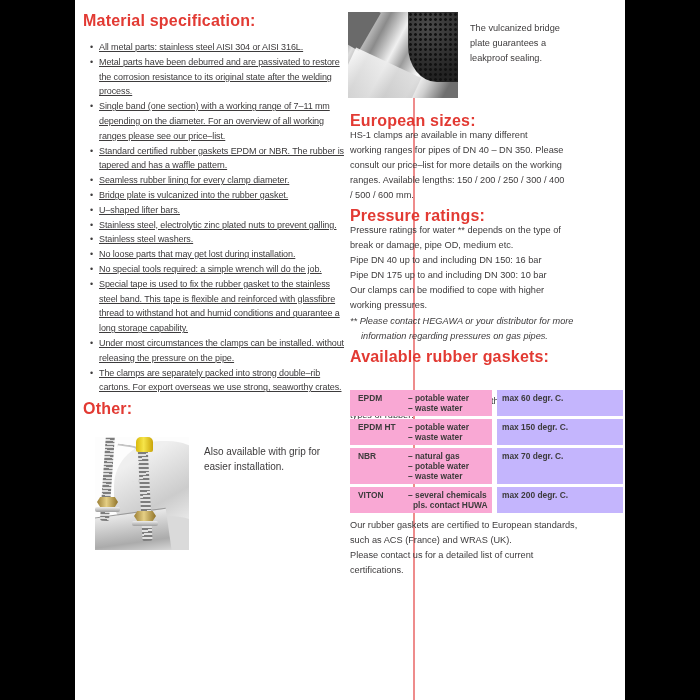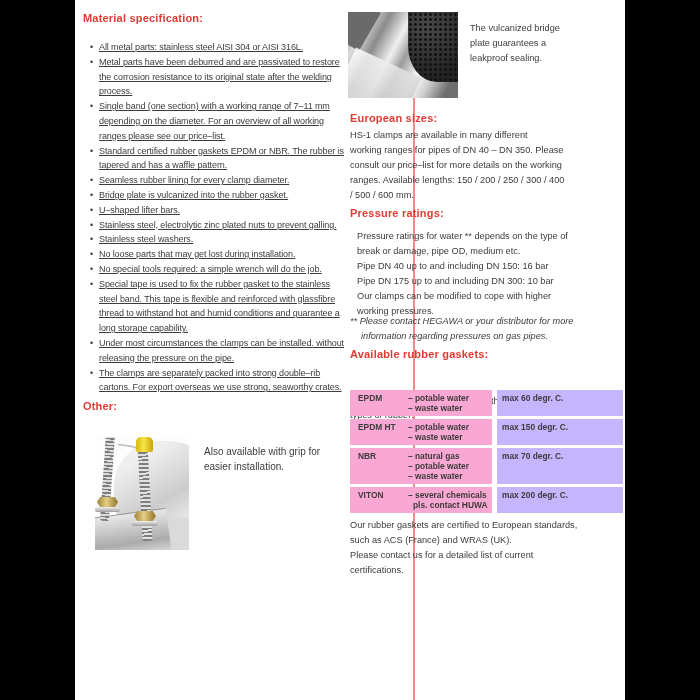--- a/index.html
+++ b/index.html
@@ -5,21 +5,21 @@
   html,body{margin:0;padding:0;}
   body{
     width:700px;height:700px;position:relative;overflow:hidden;
     background:#000;
     font-family:"Liberation Sans","DejaVu Sans",sans-serif;
     color:#3d3b3c;
   }
   .page{position:absolute;left:75px;top:0;width:550px;height:700px;background:#ffffff;}
   .divider{position:absolute;left:338px;top:14px;width:2px;height:686px;background:#ee8c8c;}
 
-  .red-heading{position:absolute;color:#e23a33;font-size:11px;font-weight:bold;letter-spacing:.2px;}
+  .red-heading{position:absolute;color:#e23a33;font-size:16px;font-weight:bold;letter-spacing:.2px;}
 
   
   .bullets{position:absolute;left:83px;top:33px;width:256px;margin:7px;padding:0;list-style:none;
     font-size:9px;line-height:14.8px;letter-spacing:-0.1px;text-decoration:underline;}
   .bullets li{position:relative;padding-left:9px;}
   .bullets li::before{content:"\2022";position:absolute;left:0;top:0;}
 
   .grip-image{position:absolute;left:95px;top:437px;width:94px;height:113px;background:#fdfdfd;overflow:hidden;}
   .gi-pipe{position:absolute;right:-30px;top:4px;width:105px;height:100px;
     background:linear-gradient(150deg,#efefef 20%,#cccccc 55%,#f5f5f5 85%);border-radius:48% 52% 55% 45%;}
@@ -55,21 +55,21 @@
   .bi-shine{position:absolute;left:-8px;bottom:-22px;width:72px;height:60px;
     background:linear-gradient(135deg,#ffffff,#b9b9b9);transform:rotate(25deg);opacity:.85;}
   .bi-dark{position:absolute;right:-14px;top:-10px;width:64px;height:80px;border-radius:0 0 0 45%;
     background-image:radial-gradient(#111 1.2px,transparent 1.6px),radial-gradient(circle at 30% 30%,#4a4a4a,#232323 70%);
     background-size:5px 5px,100% 100%;}
 
   .bridge-caption{position:absolute;left:470px;top:21px;width:112px;font-size:9.2px;line-height:15px;}
 
   .body-lines{position:absolute;left:350px;width:274px;font-size:9.2px;line-height:15px;}
   .sizes-lines{top:128px;}
-  .pressure-lines{top:229px;margin-left:7px;}
+  .pressure-lines{top:223px;}
   .note-lines{top:314px;font-style:italic;}
   .note-lines .note-l2{padding-left:11px;}
   .intro-lines{top:364px;line-height:14px;margin-top:30px;}
   .cert-lines{top:518px;}
 
   .gasket-table{position:absolute;left:350px;top:390px;width:273px;font-size:8.4px;line-height:10px;font-weight:bold;}
   .g-row{display:flex;margin-bottom:3px;}
   .g-left{background:#f9a8d4;width:142px;display:flex;padding:3px 0 3px 8px;box-sizing:border-box;}
   .g-type{width:50px;flex:none;}
   .g-apps{flex:1;}

